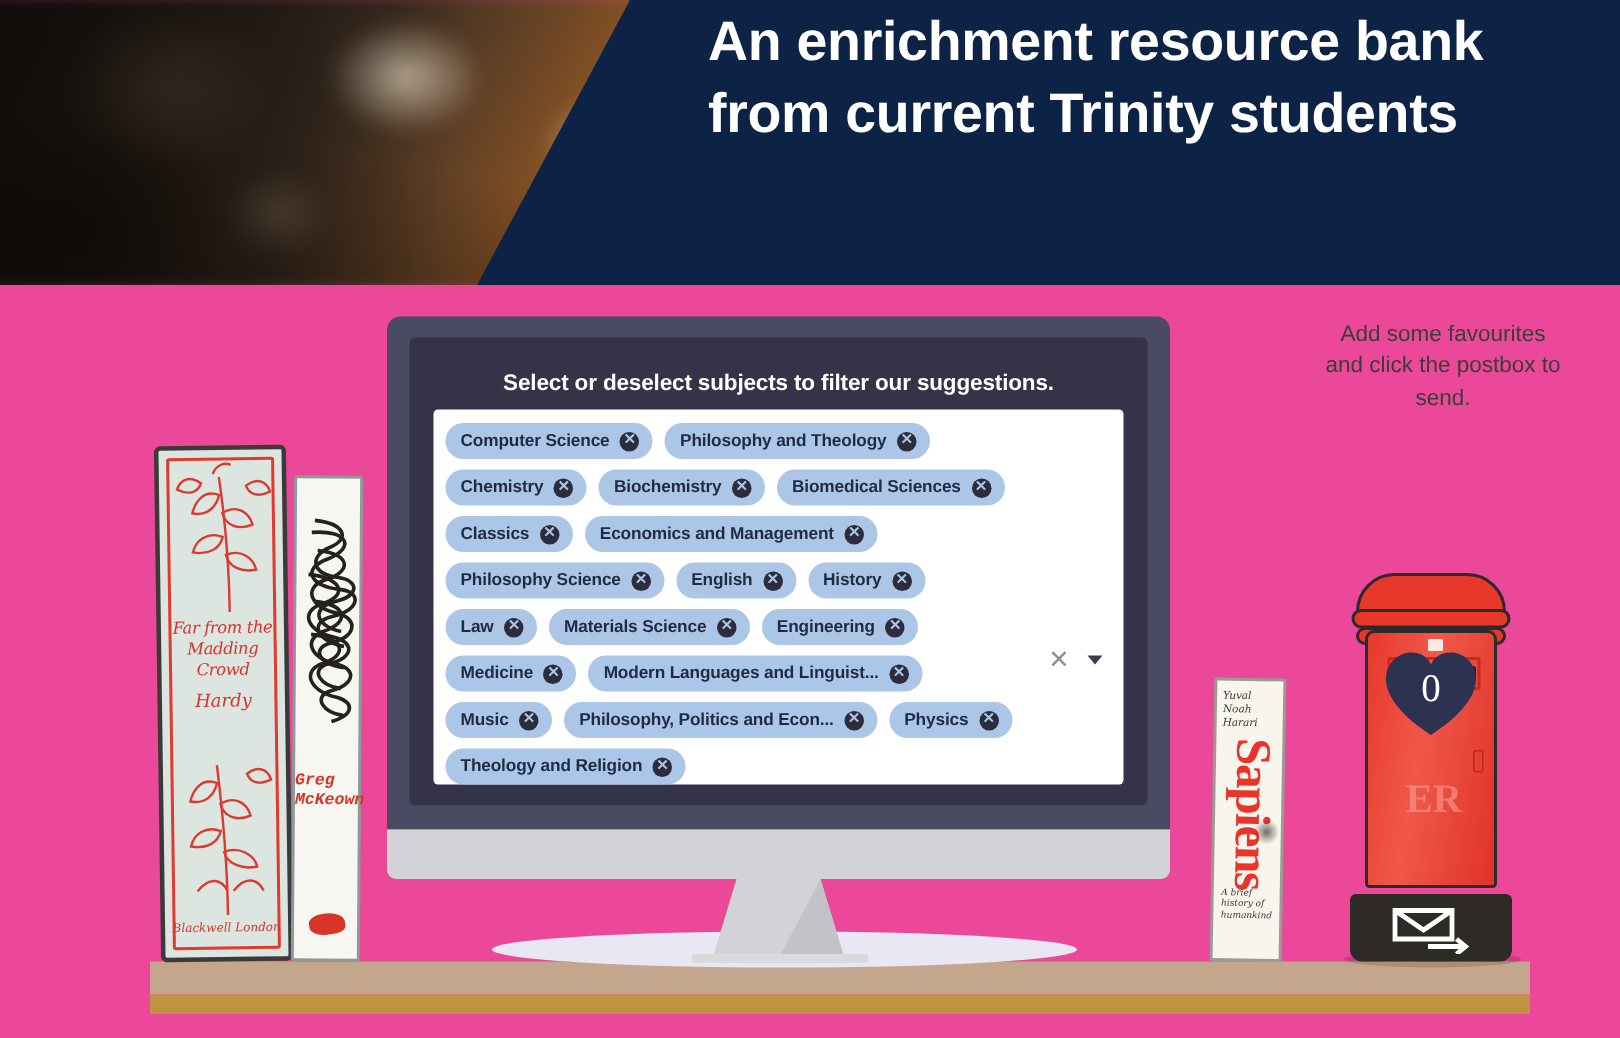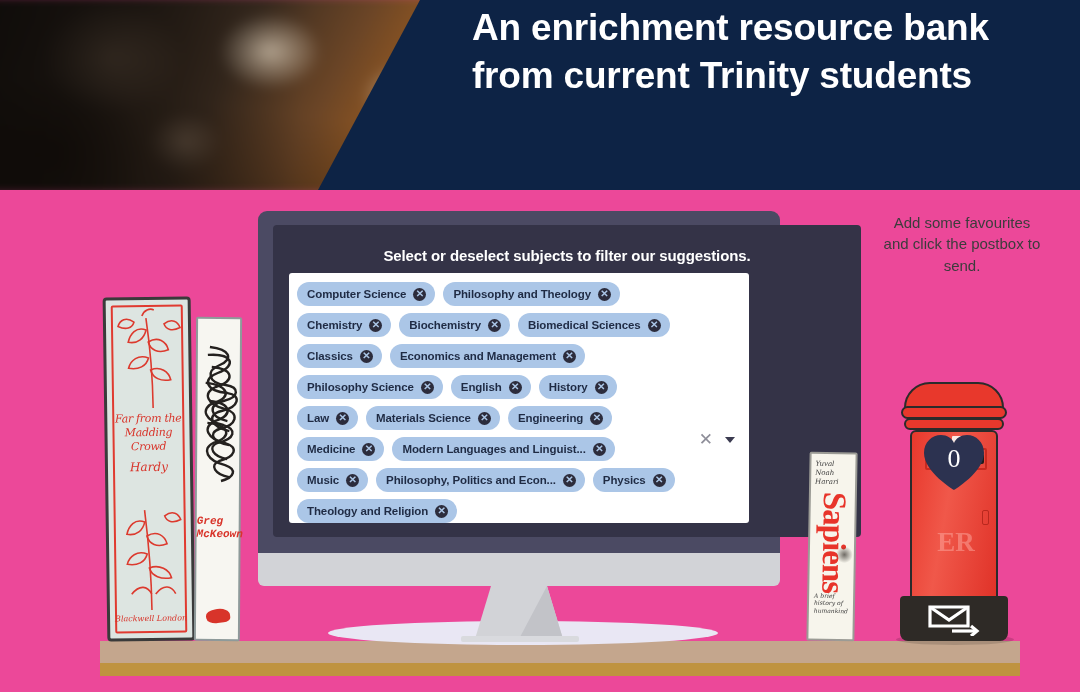--- a/index.html
+++ b/index.html
@@ -47,21 +47,21 @@
   .shelf-top  { position:absolute; left:0; top:0; width:100%; height:22px; background:#c4a68d; }
   .shelf-edge { position:absolute; left:0; top:22px; width:100%; height:13px; background:#bf9340; }
 
   
   .monitor { position:absolute; left:258px; top:211px; width:522px; height:375px; }
   .bezel {
     position:absolute; left:0; top:0; width:522px; height:342px;
     background:#4b4a63; border-radius:9px 9px 0 0;
   }
   .screen {
-    position:absolute; left:15px; top:14px; width:588px; height:312px;
+    position:absolute; left:15px; top:14px; width:492px; height:312px;
     background:#343347; border-radius:4px;
   }
   .chin {
     position:absolute; left:0; top:342px; width:522px; height:33px;
     background:#d2d3d7; border-radius:0 0 6px 6px;
   }
   .stand-neck {
     position:absolute; left:217px; top:375px; width:88px; height:53px;
     background:#d2d3d7;
     clip-path: polygon(16px 0, 72px 0, 88px 53px, 0 53px);
@@ -208,21 +208,21 @@
   }
   .pb-band1 {
     position:absolute; left:3px; top:24px; width:106px; height:13px;
     background:#e8382c; border:2.5px solid #2b2b2b; border-radius:7px;
   }
   .pb-band2 {
     position:absolute; left:6px; top:36px; width:100px; height:12px;
     background:#e8382c; border:2.5px solid #2b2b2b; border-radius:6px;
   }
   .pb-body {
-    position:absolute; left:12px; top:48px; width:88px; height:172px;
+    position:absolute; left:12px; top:38px; width:88px; height:172px;
     background:linear-gradient(100deg,#e8382c 0%, #f0584a 42%, #e03228 100%);
     border:2.5px solid #2b2b2b; border-radius:6px 6px 3px 3px;
     overflow:hidden;
   }
   .pb-label {
     position:absolute; left:40px; top:4px; width:10px; height:8px;
     background:#fbe9e4; border-radius:1px;
   }
   .pb-slot-frame {
     position:absolute; left:13px; top:16px; width:62px; height:22px;

